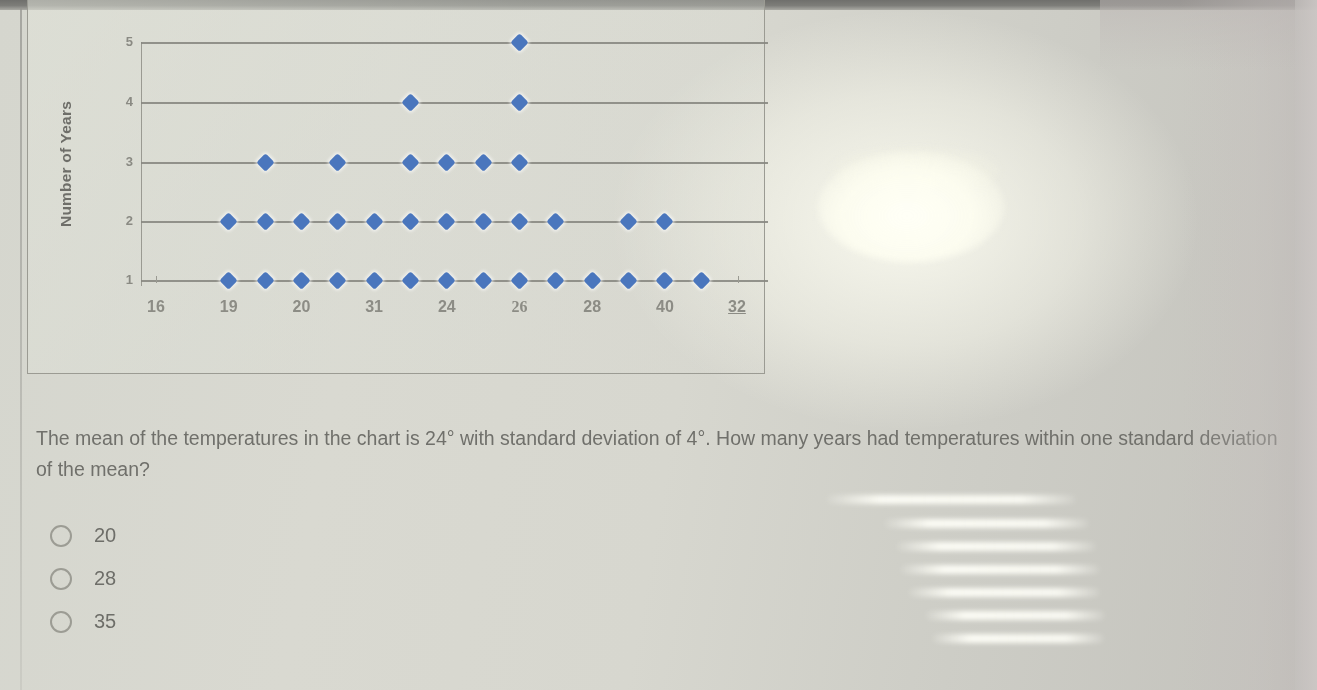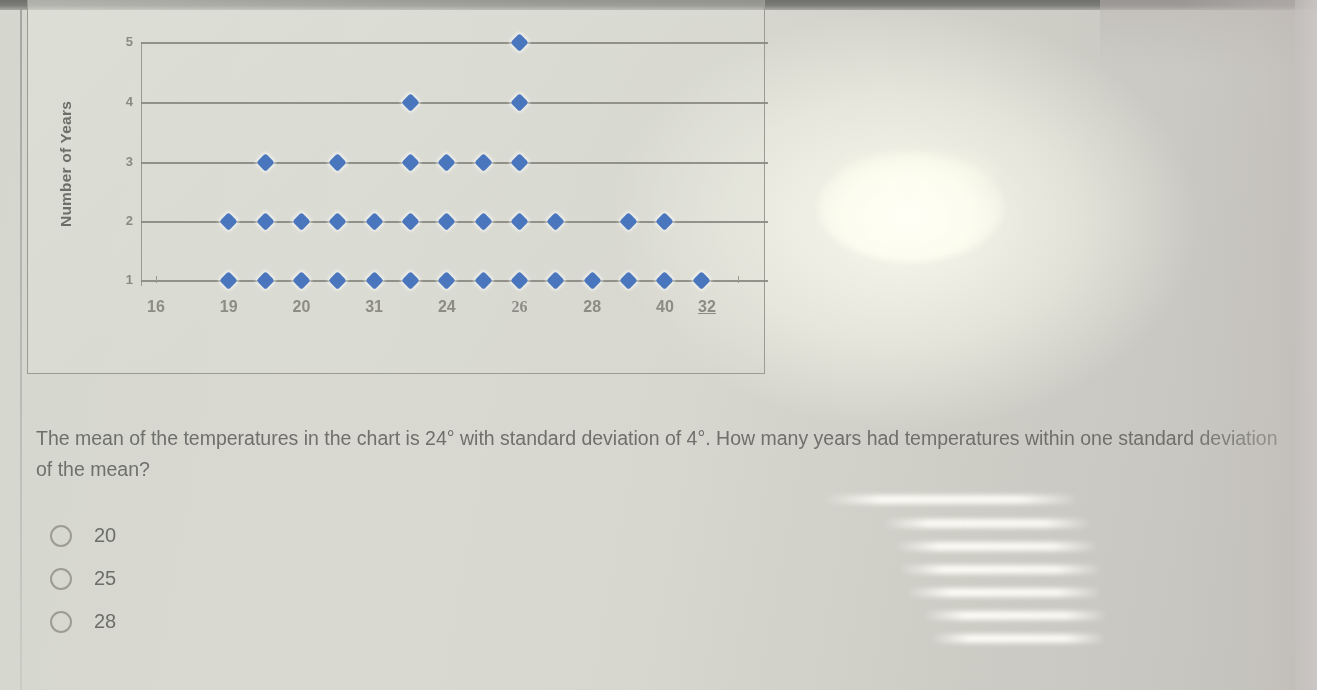--- a/index.html
+++ b/index.html
@@ -170,21 +170,21 @@
         </div>
       <div id="xtick-labels">
           <div class="xtick-label" style="left: 111px; top: 298px;">16</div>
           <div class="xtick-label" style="left: 183.7px; top: 298px;">19</div>
           <div class="xtick-label" style="left: 256.4px; top: 298px;">20</div>
           <div class="xtick-label" style="left: 329.1px; top: 298px;">31</div>
           <div class="xtick-label" style="left: 401.8px; top: 298px;">24</div>
           <div class="xtick-label" style="left: 474.5px; top: 298px; font-family: Liberation Serif, serif;">26</div>
           <div class="xtick-label" style="left: 547.2px; top: 298px;">28</div>
           <div class="xtick-label" style="left: 619.9px; top: 298px;">40</div>
-          <div class="xtick-label" style="left: 662px; top: 298px; text-decoration: underline;">32</div>
+          <div class="xtick-label" style="left: 692px; top: 298px; text-decoration: underline;">32</div>
         </div>
       <div id="xtick-marks">
           <div class="axis-x-tickmark" style="left: 128px; top: 276px;"></div>
           <div class="axis-x-tickmark" style="left: 709.6px; top: 276px;"></div>
         </div>
       <div id="dots">
           <div class="dot" style="left: 200.7px; top: 280px; background: rgb(74, 118, 189);"></div>
           <div class="dot" style="left: 237.05px; top: 280px; background: rgb(74, 118, 189);"></div>
           <div class="dot" style="left: 273.4px; top: 280px; background: rgb(74, 118, 189);"></div>
           <div class="dot" style="left: 309.75px; top: 280px; background: rgb(74, 118, 189);"></div>
@@ -225,25 +225,25 @@
 
   <div id="question">The mean of the temperatures in the chart is 24° with standard deviation of 4°. How many years had temperatures within one standard deviation of the mean?</div>
 
   <div id="options">
       <div class="option">
         <div class="radio"></div>
         <div class="option-label">20</div>
       </div>
       <div class="option">
         <div class="radio"></div>
-        <div class="option-label">25</div>
+        <div class="option-label">28</div>
       </div>
       <div class="option">
         <div class="radio"></div>
-        <div class="option-label">28</div>
+        <div class="option-label">35</div>
       </div>
     </div>
 
   <div id="glare-lamp-top"></div>
   <div id="glare-lamp"></div>
   <div id="glare-stripes">
       <div class="glare-stripe" style="left: 826px; top: 495px; width: 250px;"></div>
       <div class="glare-stripe" style="left: 884px; top: 519px; width: 205px;"></div>
       <div class="glare-stripe" style="left: 896px; top: 542px; width: 200px;"></div>
       <div class="glare-stripe" style="left: 900px; top: 565px; width: 200px;"></div>

